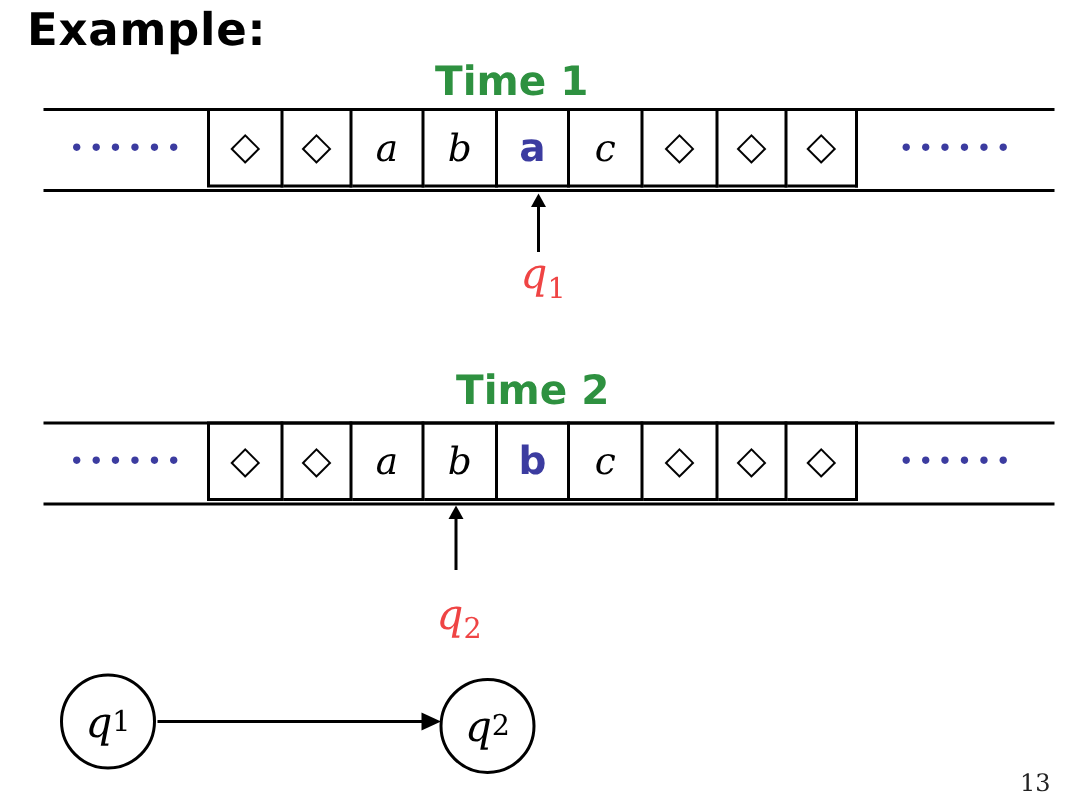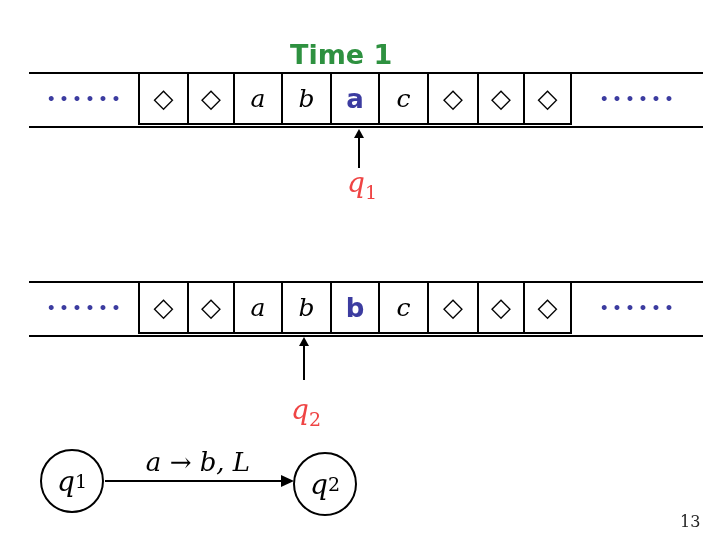--- a/index.html
+++ b/index.html
@@ -81,20 +81,21 @@
   .page-number {
     position:absolute; left:680px; top:512px; font-size:16px; color:#222;
     font-family:"DejaVu Serif", serif;
   }
 </style>
 </head>
 <body>
 
 <div class="slide">
 
+  <div class="title">Example:</div>
 
   <div class="time-label time-1">Time 1</div>
 
   <div class="tape tape-1">
     <div class="tape-line top"></div>
     <div class="tape-line bottom"></div>
     <div class="dots left">••••••</div>
     <div class="cells">
       <div class="cell blank" style="width:49px">◇</div>
       <div class="cell blank" style="width:46px">◇</div>
@@ -108,20 +109,21 @@
     </div>
     <div class="dots right">••••••</div>
   </div>
 
   <div class="head-arrow ha-1">
     <div class="tri-up"></div>
     <div class="stem"></div>
   </div>
   <div class="q-label q-1"><span>q</span><sub>1</sub></div>
 
+  <div class="time-label time-2">Time 2</div>
 
   <div class="tape tape-2">
     <div class="tape-line top"></div>
     <div class="tape-line bottom"></div>
     <div class="dots left">••••••</div>
     <div class="cells">
       <div class="cell blank" style="width:49px">◇</div>
       <div class="cell blank" style="width:46px">◇</div>
       <div class="cell letter" style="width:48px">a</div>
       <div class="cell letter" style="width:49px">b</div>
@@ -139,21 +141,20 @@
     <div class="stem"></div>
   </div>
   <div class="q-label q-2"><span>q</span><sub>2</sub></div>
 
   <div class="state state-q1">
       <span>q</span>
       <sub>1</sub>
     </div>
   <div class="trans-stem"></div>
   <div class="trans-head"></div>
-  <div class="trans-label">a → b, L</div>
   <div class="state state-q2">
       <span>q</span>
       <sub>2</sub>
     </div>
 
   <div class="page-number">13</div>
 
 </div>
 
 </body></html>

